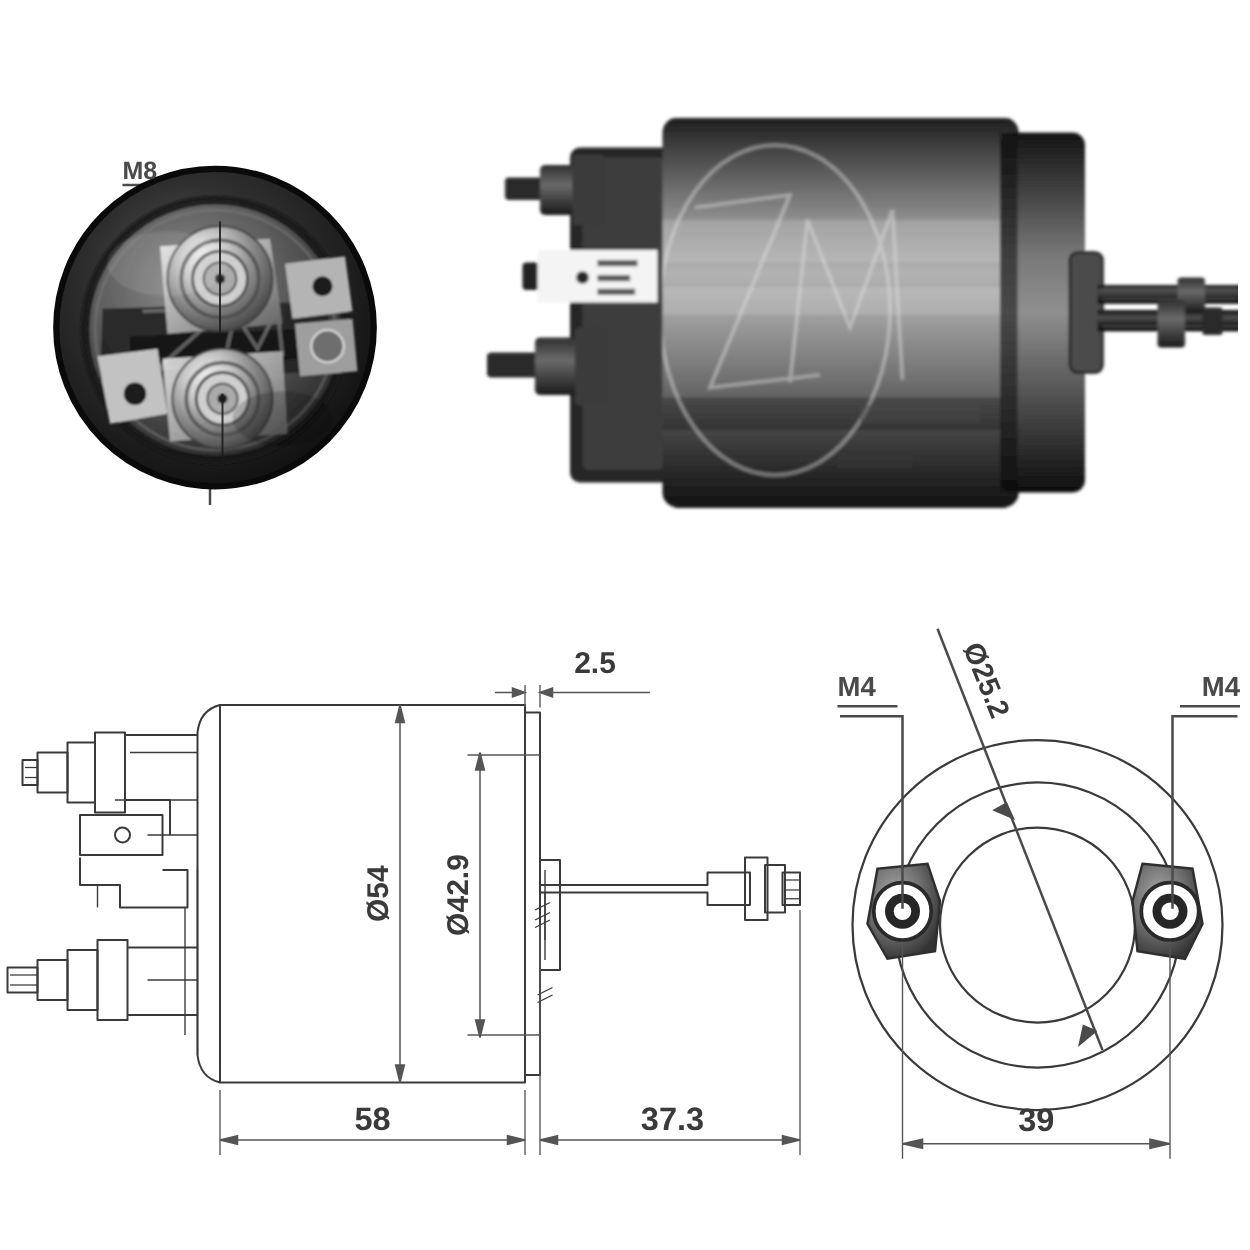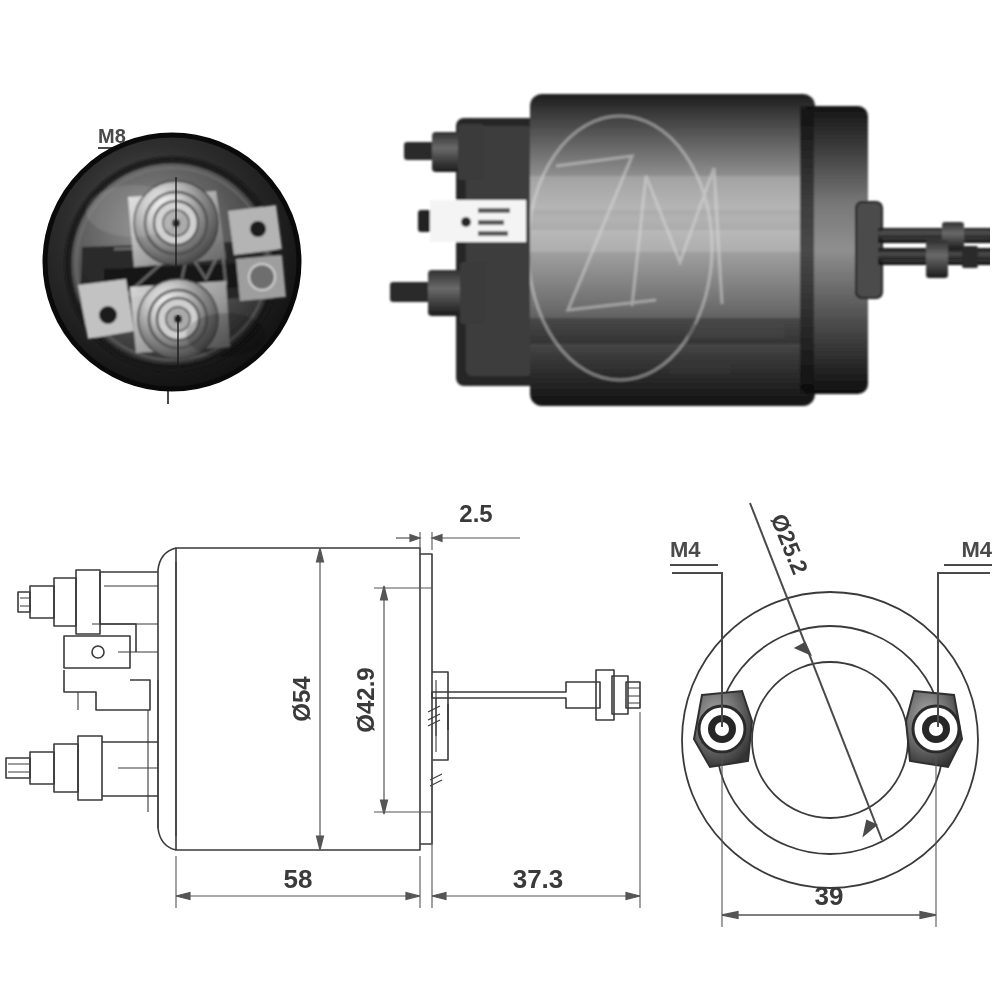--- a/index.html
+++ b/index.html
@@ -21,21 +21,21 @@
     height: 1000px;
     background: #ffffff;
   }
   .panel { position: absolute; }
 
   
   #photo-endview  { left: 30px;  top: 95px;  width: 285px; height: 285px; margin-top: 24px; }
   #photo-sideview { left: 370px; top: 80px;  width: 620px; height: 340px; }
 
   
-  #drawing-side  { left: 0px;   top: 484px; width: 660px; height: 450px; }
+  #drawing-side  { left: 0px;   top: 500px; width: 660px; height: 450px; }
   #drawing-front { left: 660px; top: 495px; width: 340px; height: 455px; }
 
   svg { display: block; }
 
   .dim-text {
     font-family: "Liberation Sans", sans-serif;
     font-weight: bold;
     fill: #3a3a3a;
   }
   .callout-text {

